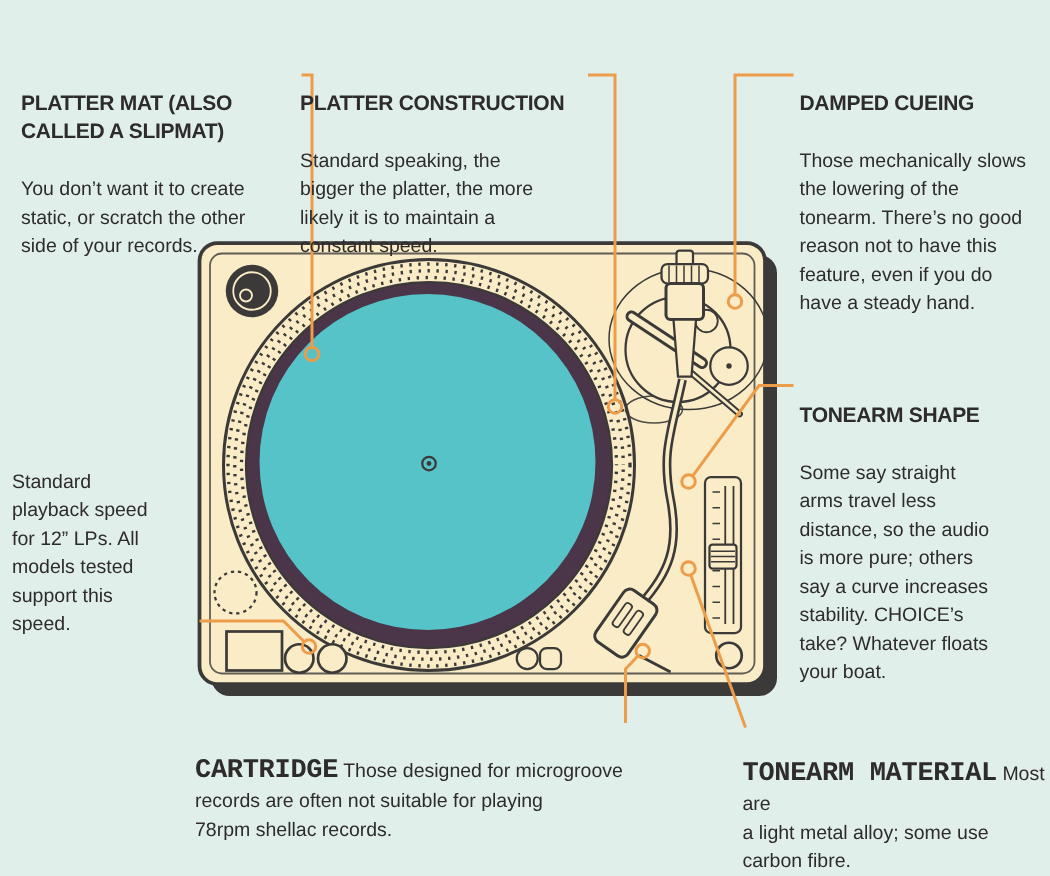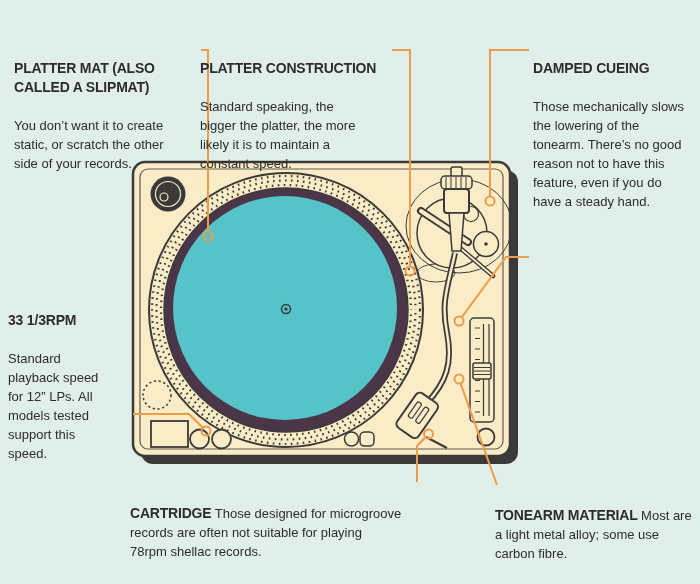--- a/index.html
+++ b/index.html
@@ -8,21 +8,21 @@
   }
   html,body{margin:0;padding:0;}
   body{
     width:700px;height:584px;position:relative;overflow:hidden;
     background:var(--bg);
     font-family:"Liberation Sans","DejaVu Sans",sans-serif;
     color:var(--text);
   }
   .note{position:absolute;font-size:13px;line-height:19px;white-space:pre-line;}
   .note .title{font-weight:bold;font-size:14px;letter-spacing:-0.2px;}
-  .note .lead{font-weight:bold;font-size:14px;letter-spacing:-0.2px;}
+  .note .lead{font-weight:bold;font-size:18px;letter-spacing:-0.2px;font-family:Liberation Mono, monospace;}
   .ra{}
   #diagram{position:absolute;left:0;top:0;}
   
   .panel{fill:var(--cream);stroke:var(--ink);}
   .outline{fill:none;stroke:var(--ink);}
   .solid{fill:var(--ink);stroke:none;}
   .teal{fill:var(--teal);stroke:none;}
   .purple{fill:var(--record);stroke:var(--ink);}
   .dots{fill:none;stroke:var(--ink);stroke-dasharray:1.6 4.4;}
   .lead-line{fill:none;stroke:var(--accent);stroke-width:2;}
@@ -175,24 +175,32 @@
   <div class="title">DAMPED CUEING</div>
   <div class="body">Those mechanically slows
 the lowering of the
 tonearm. There’s no good
 reason not to have this
 feature, even if you do
 have a steady hand.</div>
 </div>
 
 <div class="note" style="left:533px;top:248px;width:160px;">
+  <div class="title">TONEARM SHAPE</div>
+  <div class="body">Some say straight
+arms travel less
+distance, so the audio
+is more pure; others
+say a curve increases
+stability. CHOICE’s
+take? Whatever floats
+your boat.</div>
 </div>
 
 <div class="note ra" style="left:8px;top:292px;width:122px;">
-  <div class="title">33 1/3RPM</div>
   <div class="body">Standard
 playback speed
 for 12” LPs. All
 models tested
 support this
 speed.</div>
 </div>
 
 <div class="note ra" style="left:130px;top:485px;width:298px;">
   <span class="lead">CARTRIDGE</span><span> Those designed for microgroove

